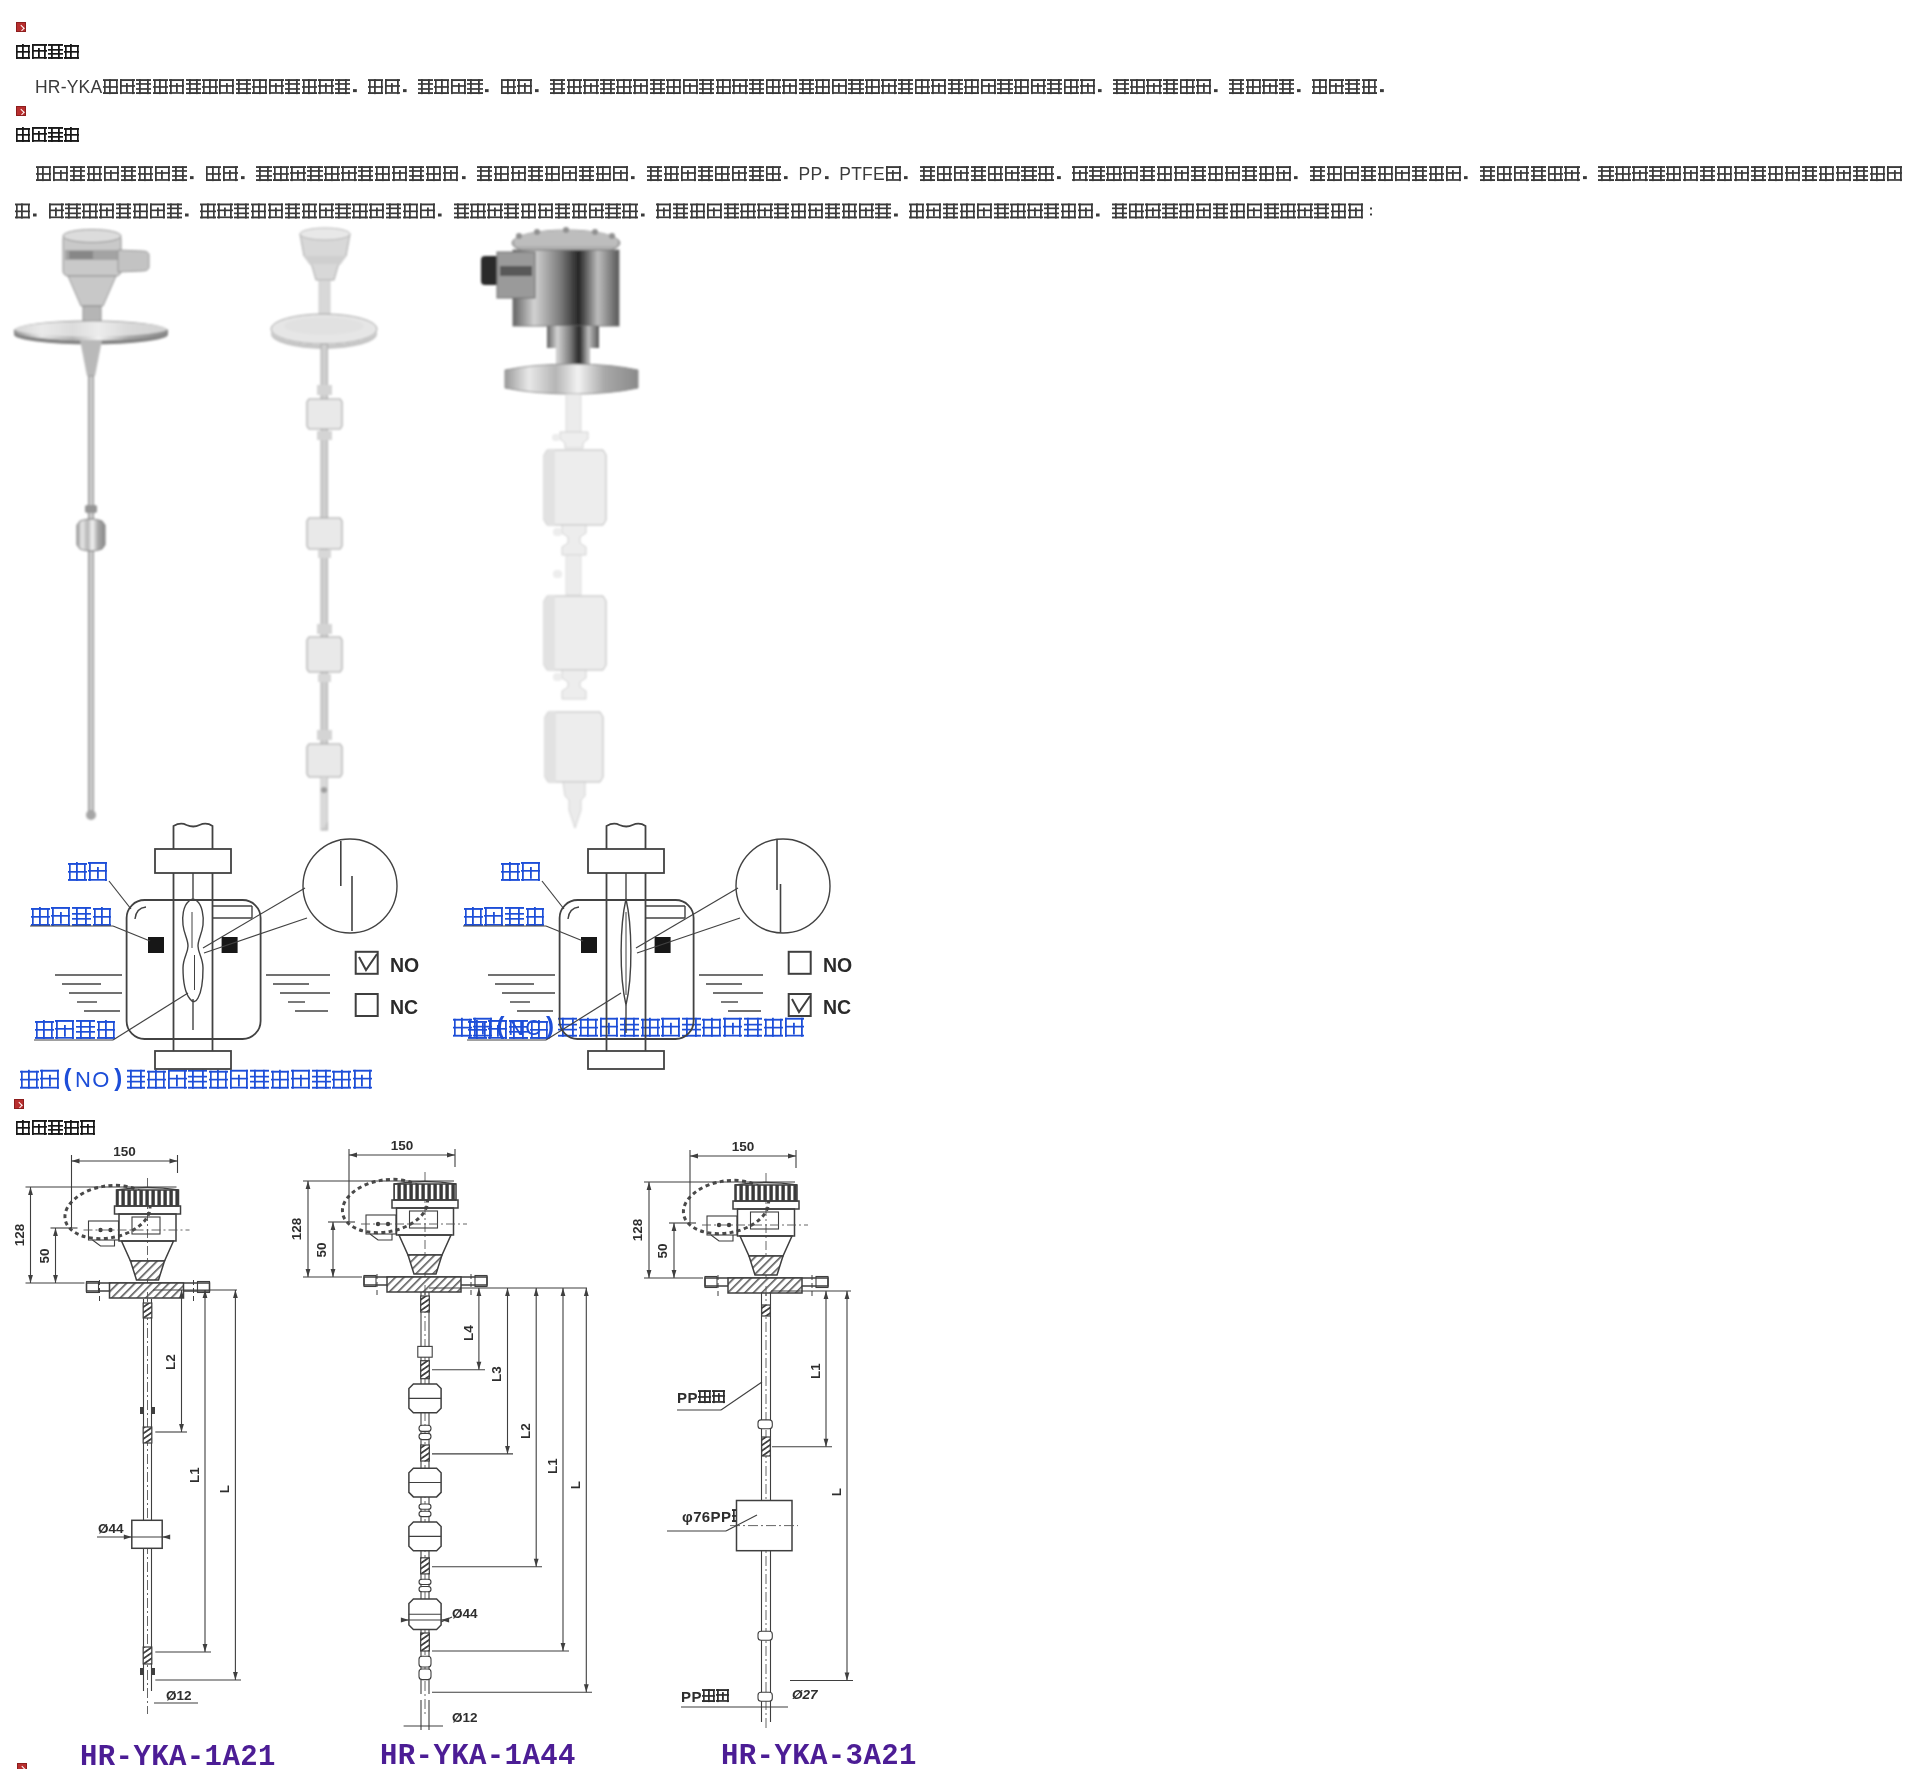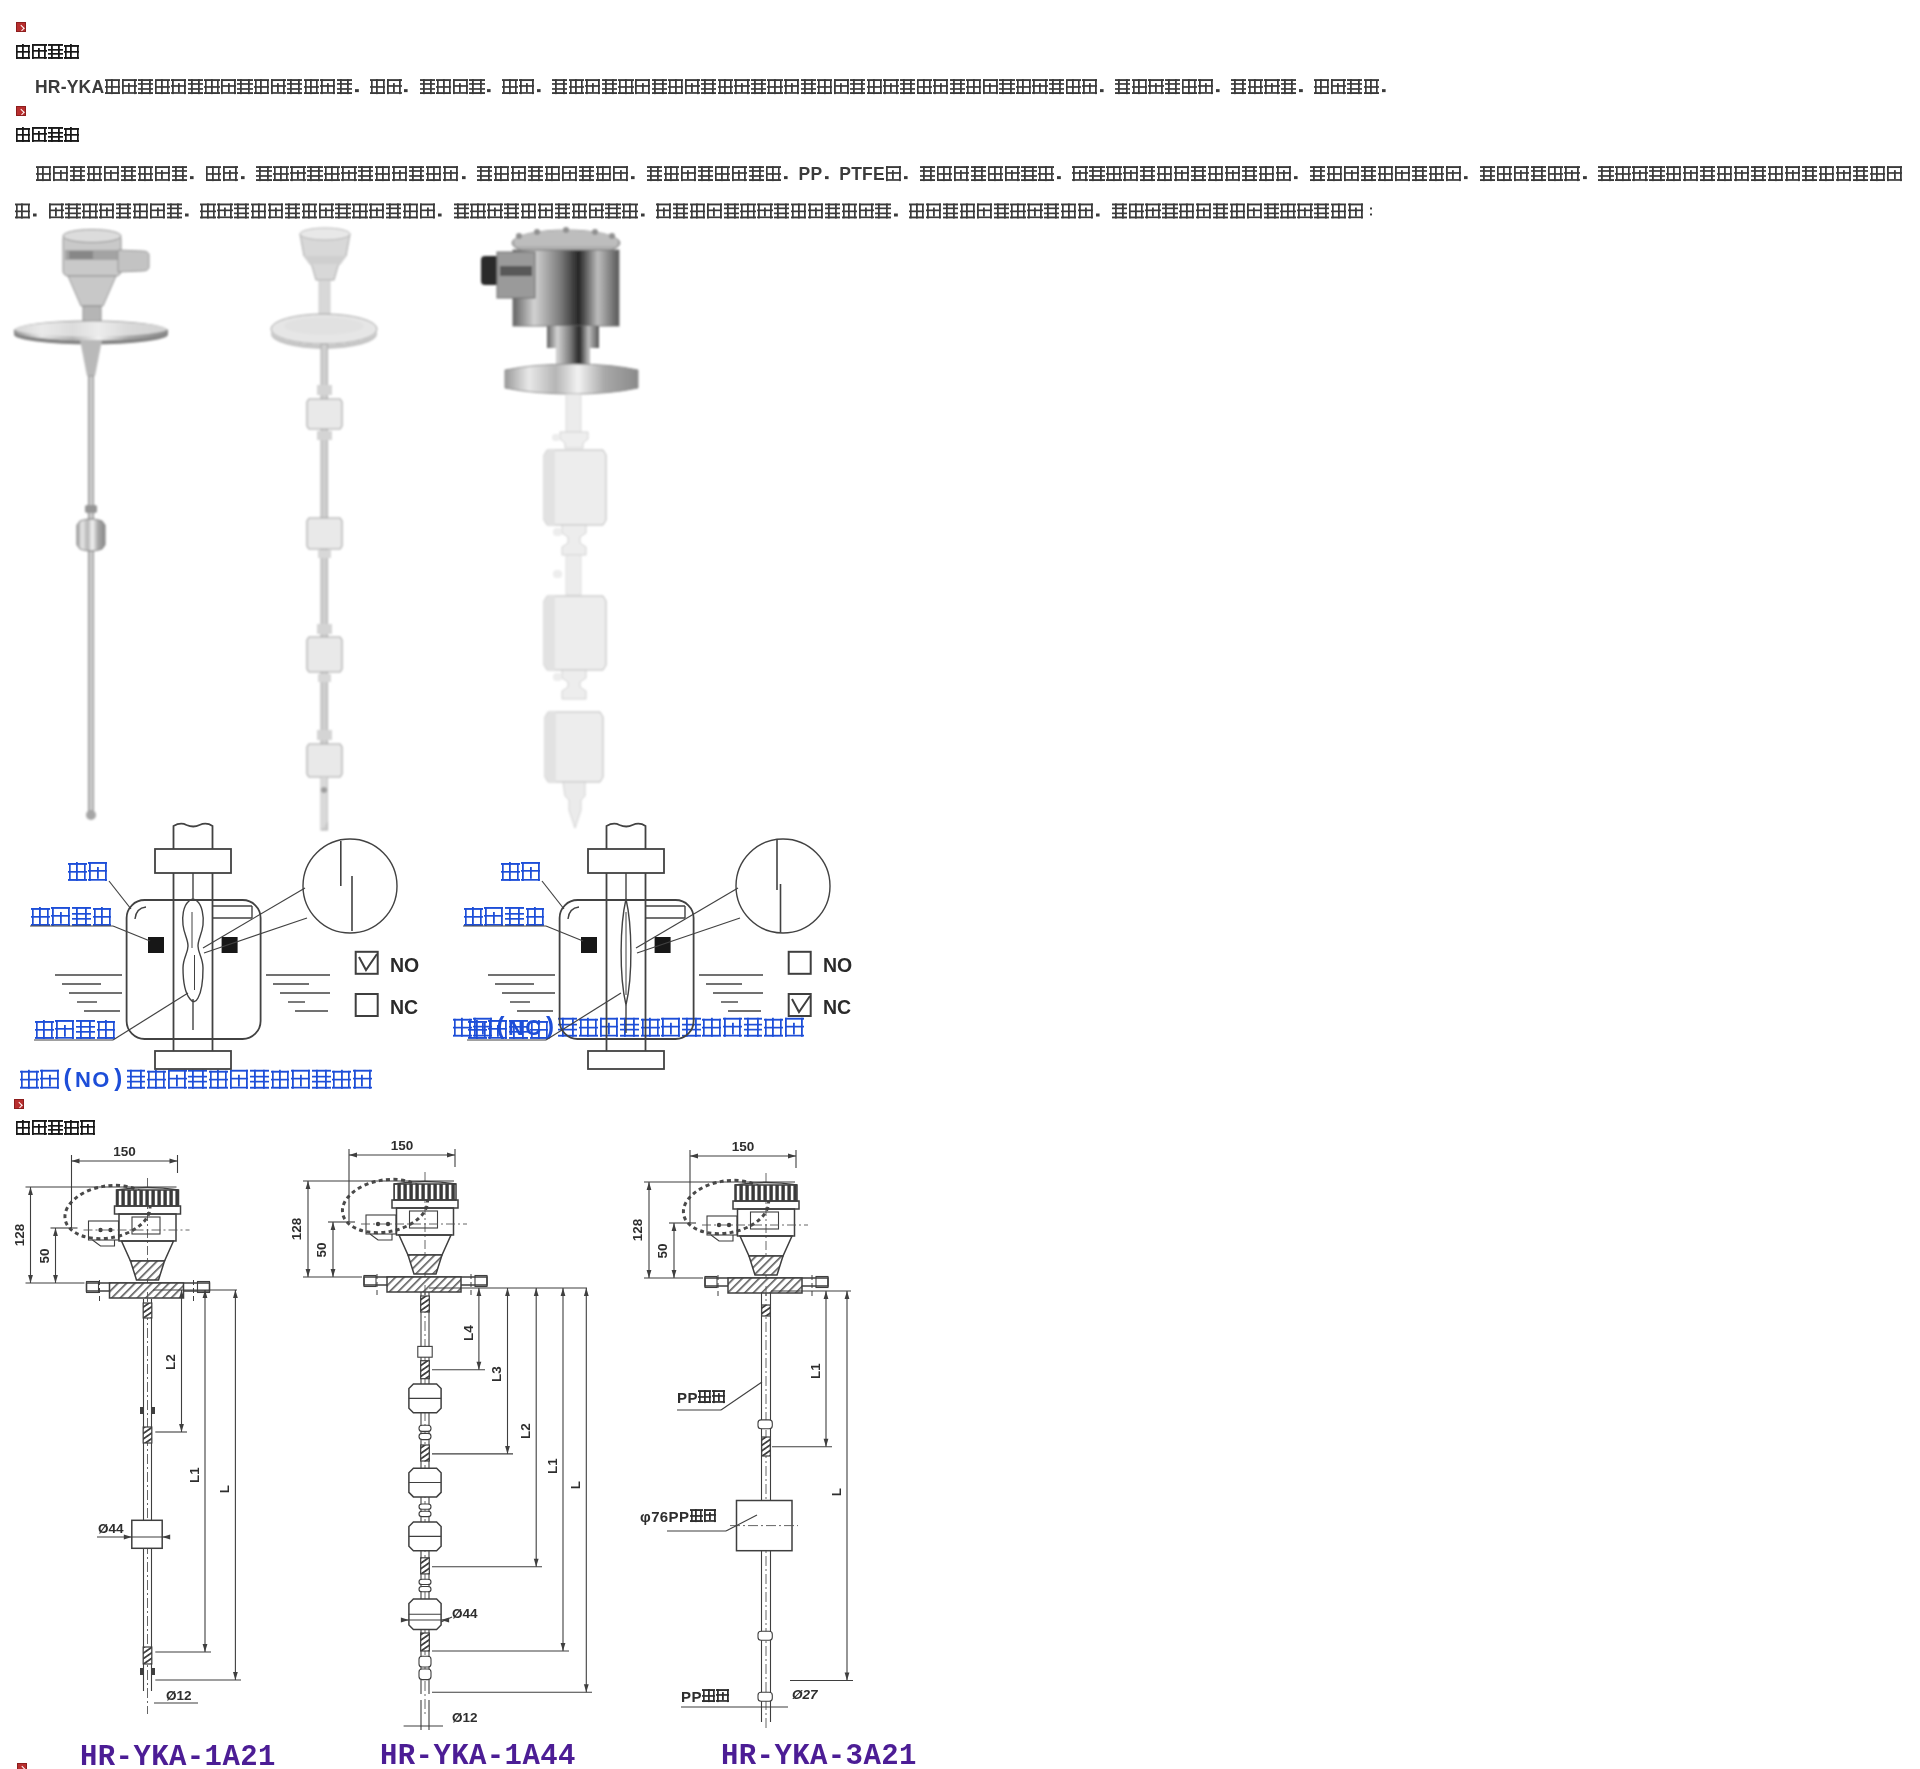--- a/index.html
+++ b/index.html
@@ -1,20 +1,20 @@
 <!DOCTYPE html>
 <html><head><meta charset="utf-8"><title>HR-YKA</title>
 <style>
 html,body{margin:0;padding:0;background:#fff}
 body{width:1920px;height:1769px;position:relative;overflow:hidden;
   font-family:"Liberation Sans",sans-serif}
 .fx{position:absolute;white-space:nowrap;color:#3b3b3b;filter:blur(0.5px);
   font-family:"Liberation Sans",sans-serif}
 .fx i{display:inline-block;background-repeat:no-repeat;vertical-align:middle}
-.fx b{font-weight:bold;vertical-align:middle}
+.fx b{font-weight:normal;vertical-align:middle}
 
 .s17{font-size:18px}
 .s17 i{width:15.2px;height:15.4px;margin:0 0.7px;transform:translateY(-1px)}
 .s17 b{font-size:17.5px;letter-spacing:0.2px}
 
 .s16b{font-size:17px;color:#181818}
 .s16b i{width:14.8px;height:14.8px;margin:0 0.7px;transform:translateY(-1px)}
 
 .s20{font-size:21px;color:#1d4ed8}
 .s20 i{width:18.8px;height:18.4px;margin:0 0.9px;transform:translateY(-1px)}
@@ -89,21 +89,21 @@
 <div class="fx" style="left:390px;top:954px;font-size:19.5px;font-weight:bold;color:#2a2a2a">NO</div>
 
 <div class="fx" style="left:390px;top:996px;font-size:19.5px;font-weight:bold;color:#2a2a2a">NC</div>
 
 <div class="fx" style="left:823px;top:954px;font-size:19.5px;font-weight:bold;color:#2a2a2a">NO</div>
 
 <div class="fx" style="left:823px;top:996px;font-size:19.5px;font-weight:bold;color:#2a2a2a">NC</div>
 
 <div class="fx s14" style="left:677px;top:1397px;transform:translateY(-50%)"><b>PP</b><i class="k2"></i><i class="k3"></i></div>
 
-<div class="fx s14" style="left:640px;top:1516px;transform:translateY(-50%)"><b>φ76PP</b><i class="k2"></i><i class="k3"></i></div>
+<div class="fx s14" style="left:682px;top:1516px;transform:translateY(-50%)"><b>φ76PP</b><i class="k2"></i><i class="k3"></i></div>
 
 <div class="fx s14" style="left:681px;top:1696px;transform:translateY(-50%)"><b>PP</b><i class="k2"></i><i class="k3"></i></div>
 
 <div class="cap" style="left:80px;top:1741px">HR-YKA-1A21</div>
 
 <div class="cap" style="left:380px;top:1740px">HR-YKA-1A44</div>
 
 <div class="cap" style="left:721px;top:1740px">HR-YKA-3A21</div>
 
 <div class="ico" style="left:17px;top:1763px"></div>

